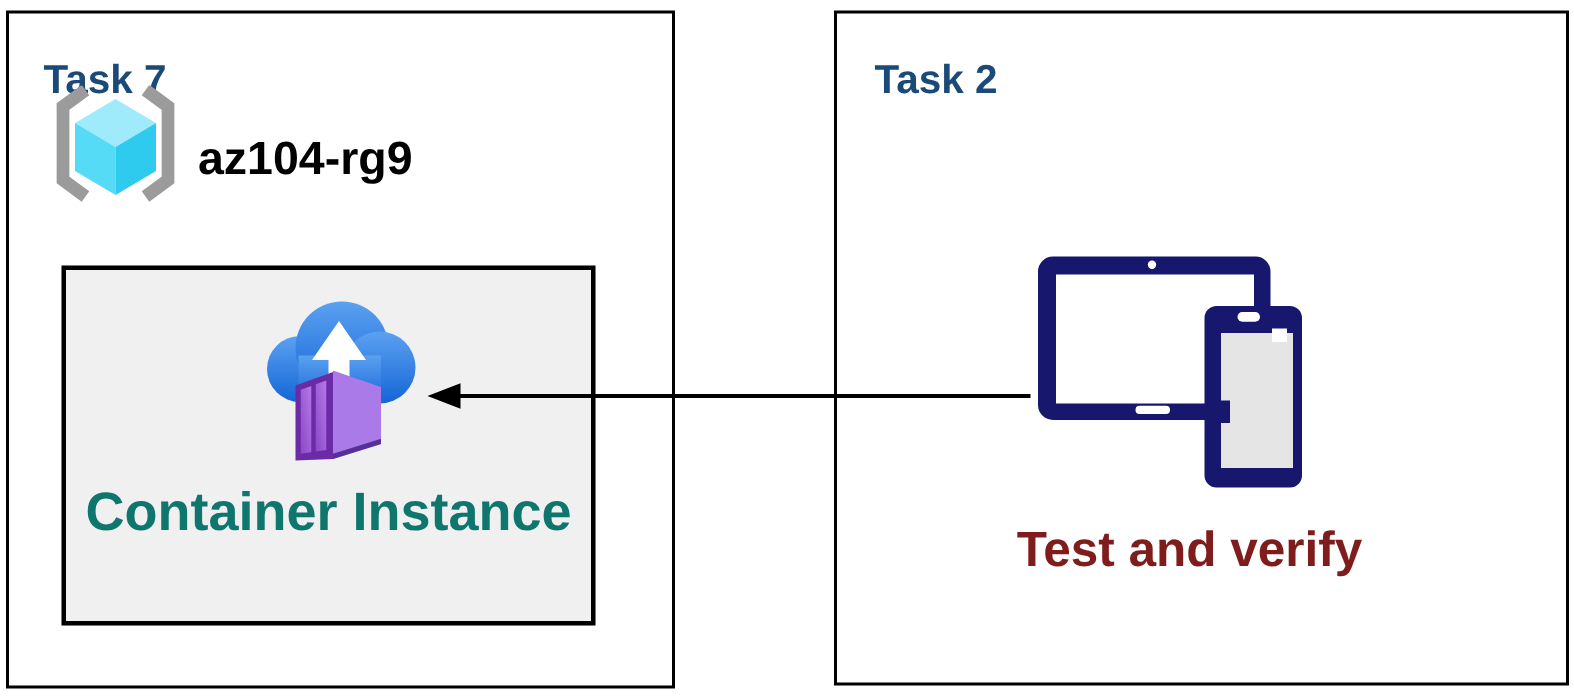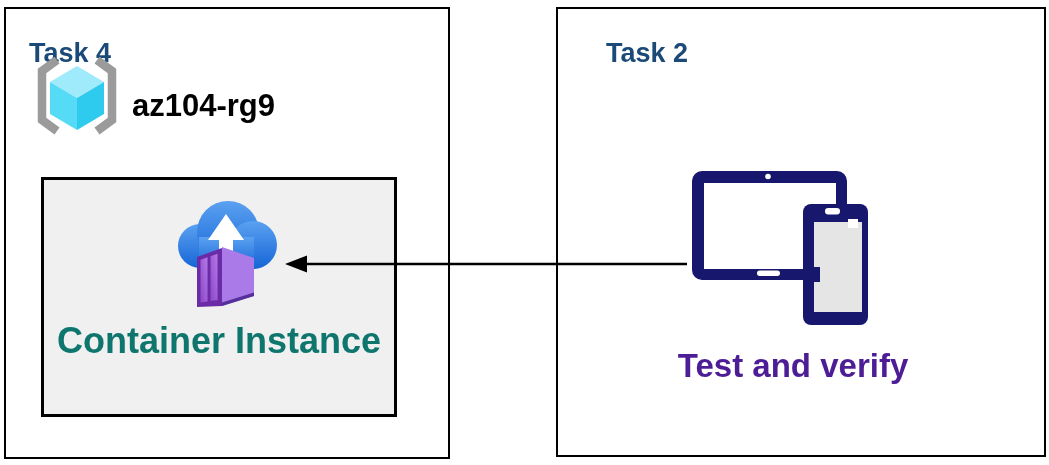--- a/index.html
+++ b/index.html
@@ -10,52 +10,52 @@
   .task-box{
     position:absolute;border:2.5px solid #000;background:#fff;box-sizing:border-box;
   }
   .task-box.t1{left:4px;top:7px;width:446px;height:452px;}
   .task-box.t2{left:556px;top:7px;width:490px;height:450px;}
   .task-title{
     position:absolute;font-size:27px;font-weight:700;line-height:1;
     color:var(--title-blue,#1B4A78);
   }
   .t1 .task-title{left:23px;top:9px;}
-  .t2 .task-title{left:25px;top:9px;margin-left:23px;}
+  .t2 .task-title{left:25px;top:9px;}
   .rg-icon{position:absolute;left:28px;top:48px;}
   .rg-name{
     position:absolute;left:126px;top:78px;font-size:31px;font-weight:700;
     line-height:1.2;color:#000;
   }
   .inner-box{
     position:absolute;left:35px;top:168px;width:356px;height:240px;
     background:var(--inner-box-fill,#F0F0F0);border:3px solid #000;box-sizing:border-box;
   }
   .aci-icon{position:absolute;left:132px;top:19px;}
   .ci-label{
     position:absolute;left:0;top:143px;width:100%;text-align:center;
     font-size:36px;font-weight:700;line-height:1;color:#0f766e;
   }
   .devices-icon{position:absolute;left:130px;top:158px;}
   .tv-label{
     position:absolute;left:84px;top:340px;width:302px;text-align:center;
-    font-size:33px;font-weight:700;line-height:1;color:#4c1d95;
+    font-size:33px;font-weight:700;line-height:1;color:#7f1d1d;
   }
   .arrow-overlay{
     position:absolute;left:0;top:0;width:1049px;height:465px;
     pointer-events:none;z-index:10;
   }
 </style>
 </head>
 <body>
 
 <div class="canvas">
 
   <section class="task-box t1">
-    <h2 class="task-title">Task 4</h2>
+    <h2 class="task-title">Task 7</h2>
 
     <svg class="rg-icon" width="88" height="78" viewBox="0 0 88 78" aria-hidden="true">
       <path d="M23 3 L8 14 L8 63 L23 74" fill="none" stroke="var(--bracket-gray,#9B9B9B)" stroke-width="8.5"></path>
       <path d="M63 3 L78 14 L78 63 L63 74" fill="none" stroke="var(--bracket-gray,#9B9B9B)" stroke-width="8.5"></path>
       <polygon points="43,9 70,25 43,41 16,25" fill="var(--cube-top,#9FEAFB)"></polygon>
       <polygon points="16,25 43,41 43,73 16,57" fill="var(--cube-left,#55DBF5)"></polygon>
       <polygon points="70,25 70,57 43,73 43,41" fill="var(--cube-right,#2FCBEF)"></polygon>
     </svg>
 
     <span class="rg-name">az104-rg9</span>

